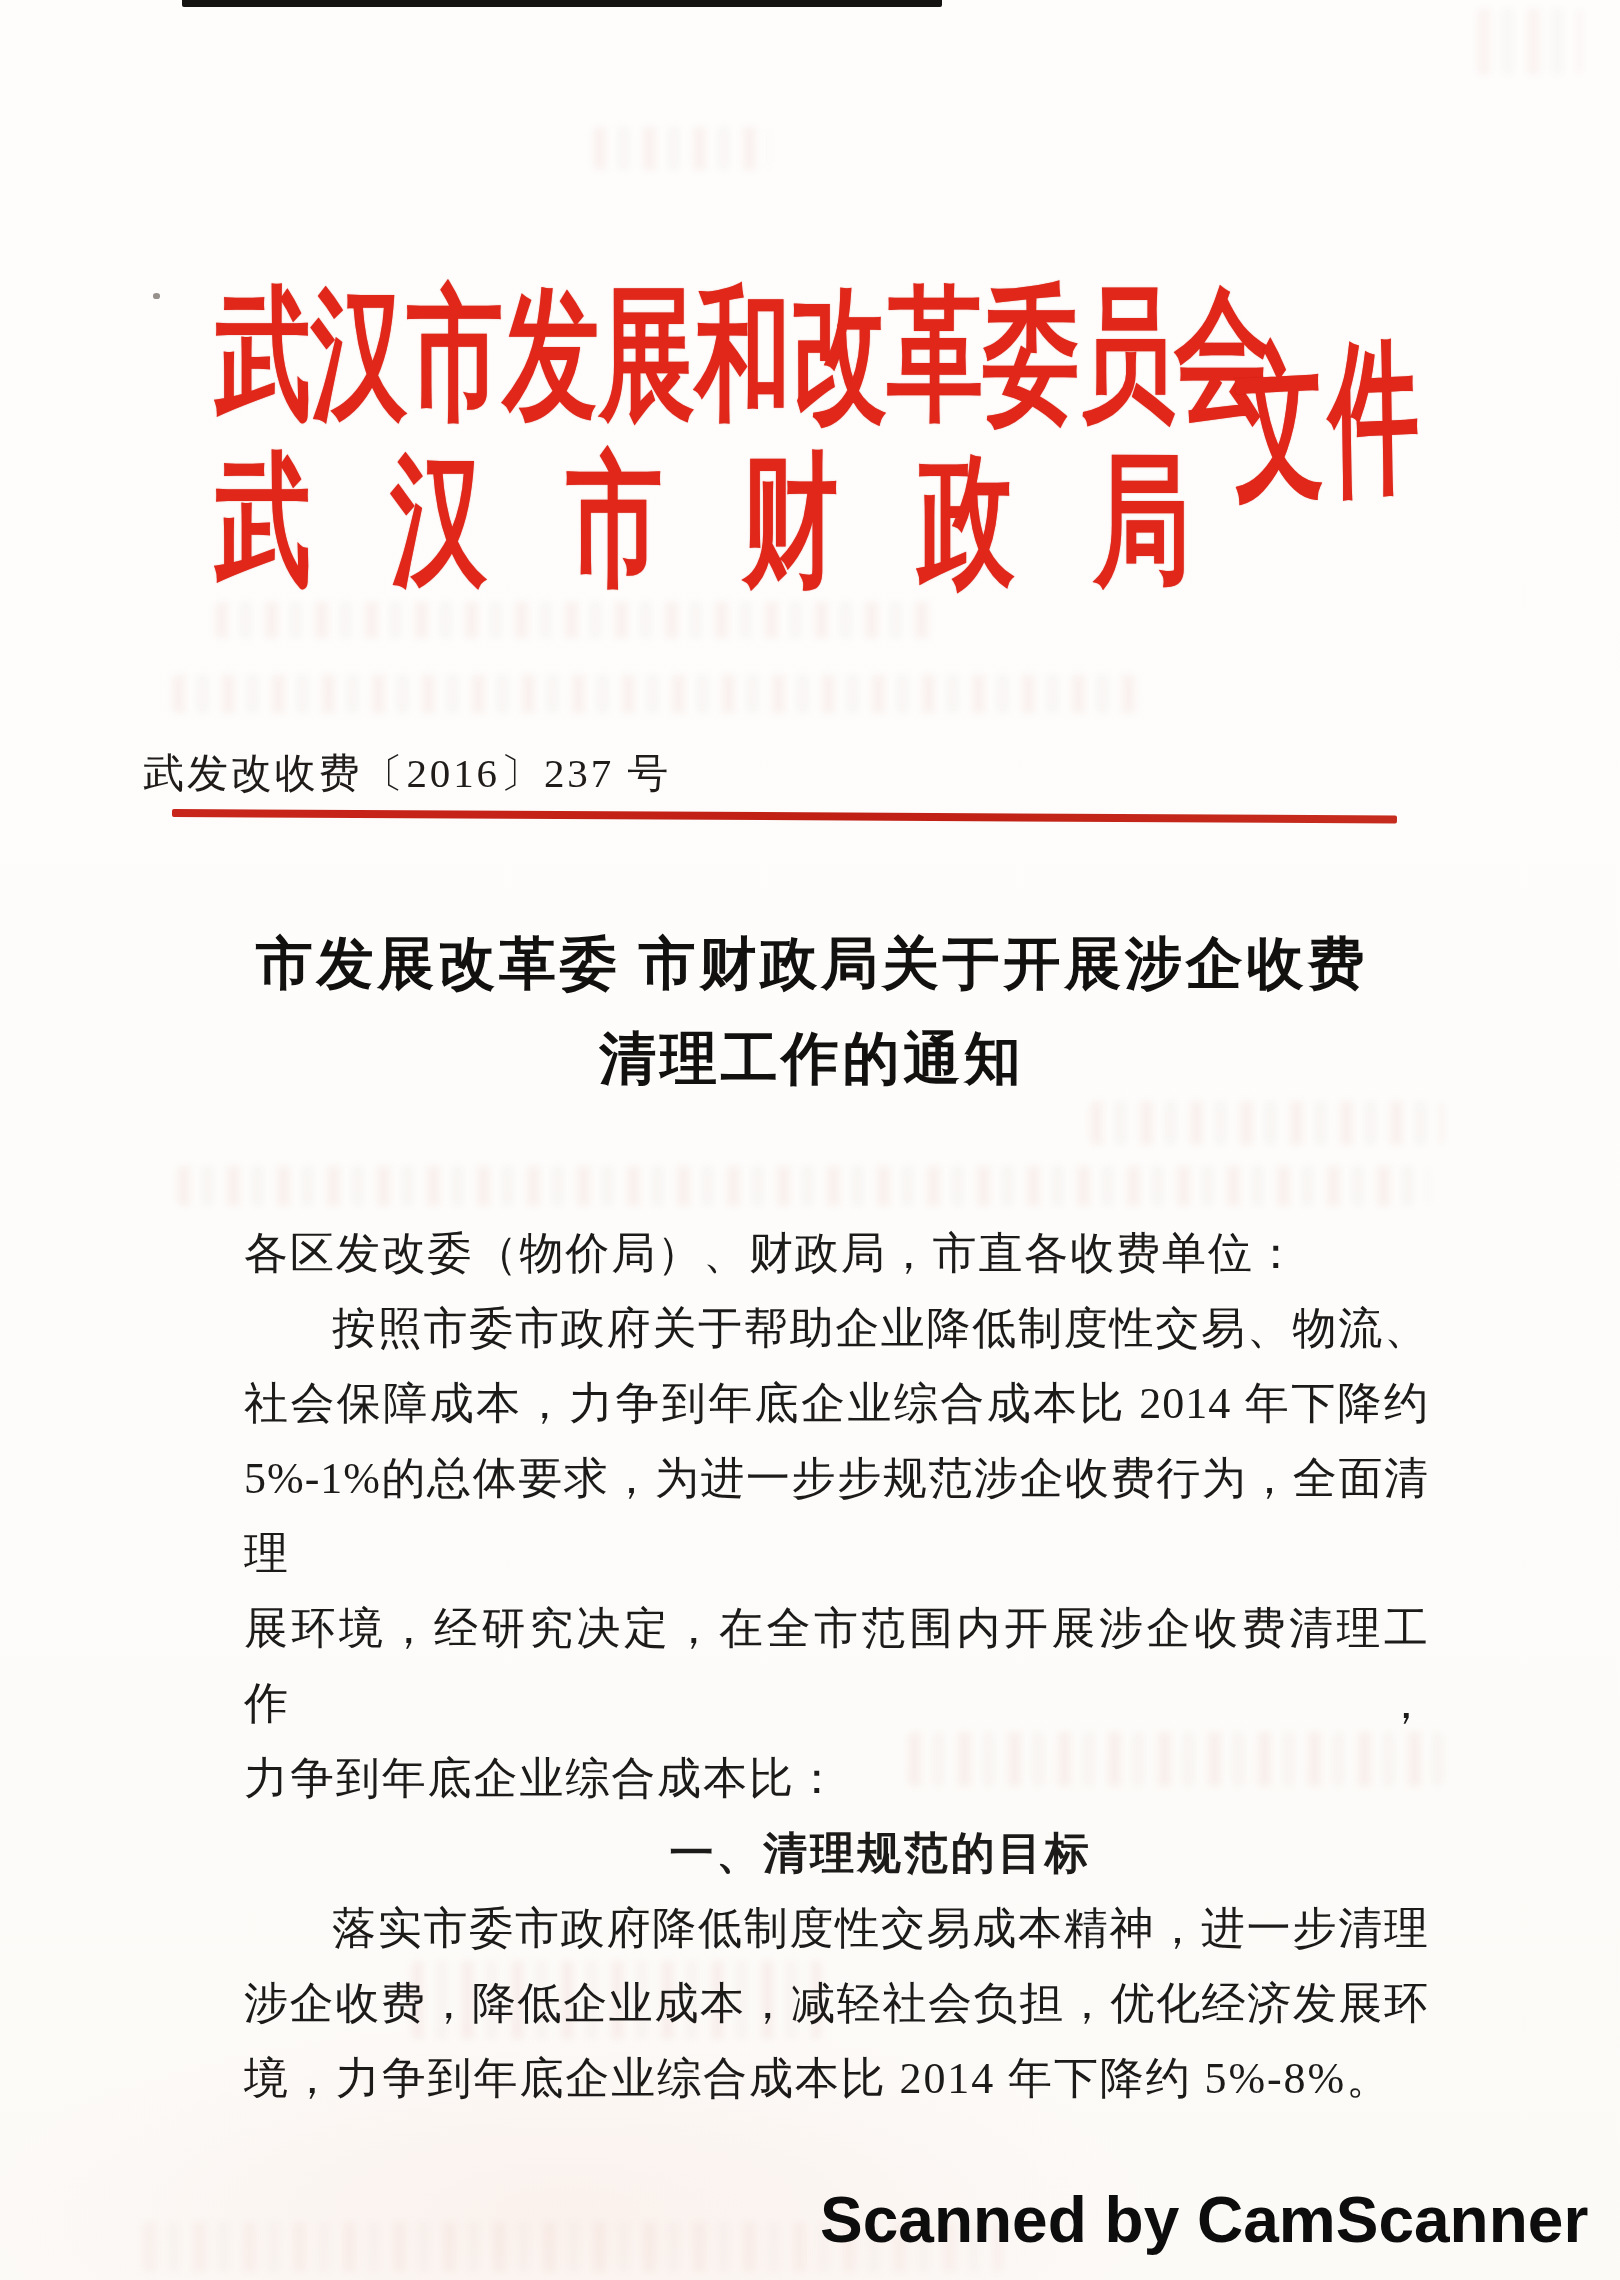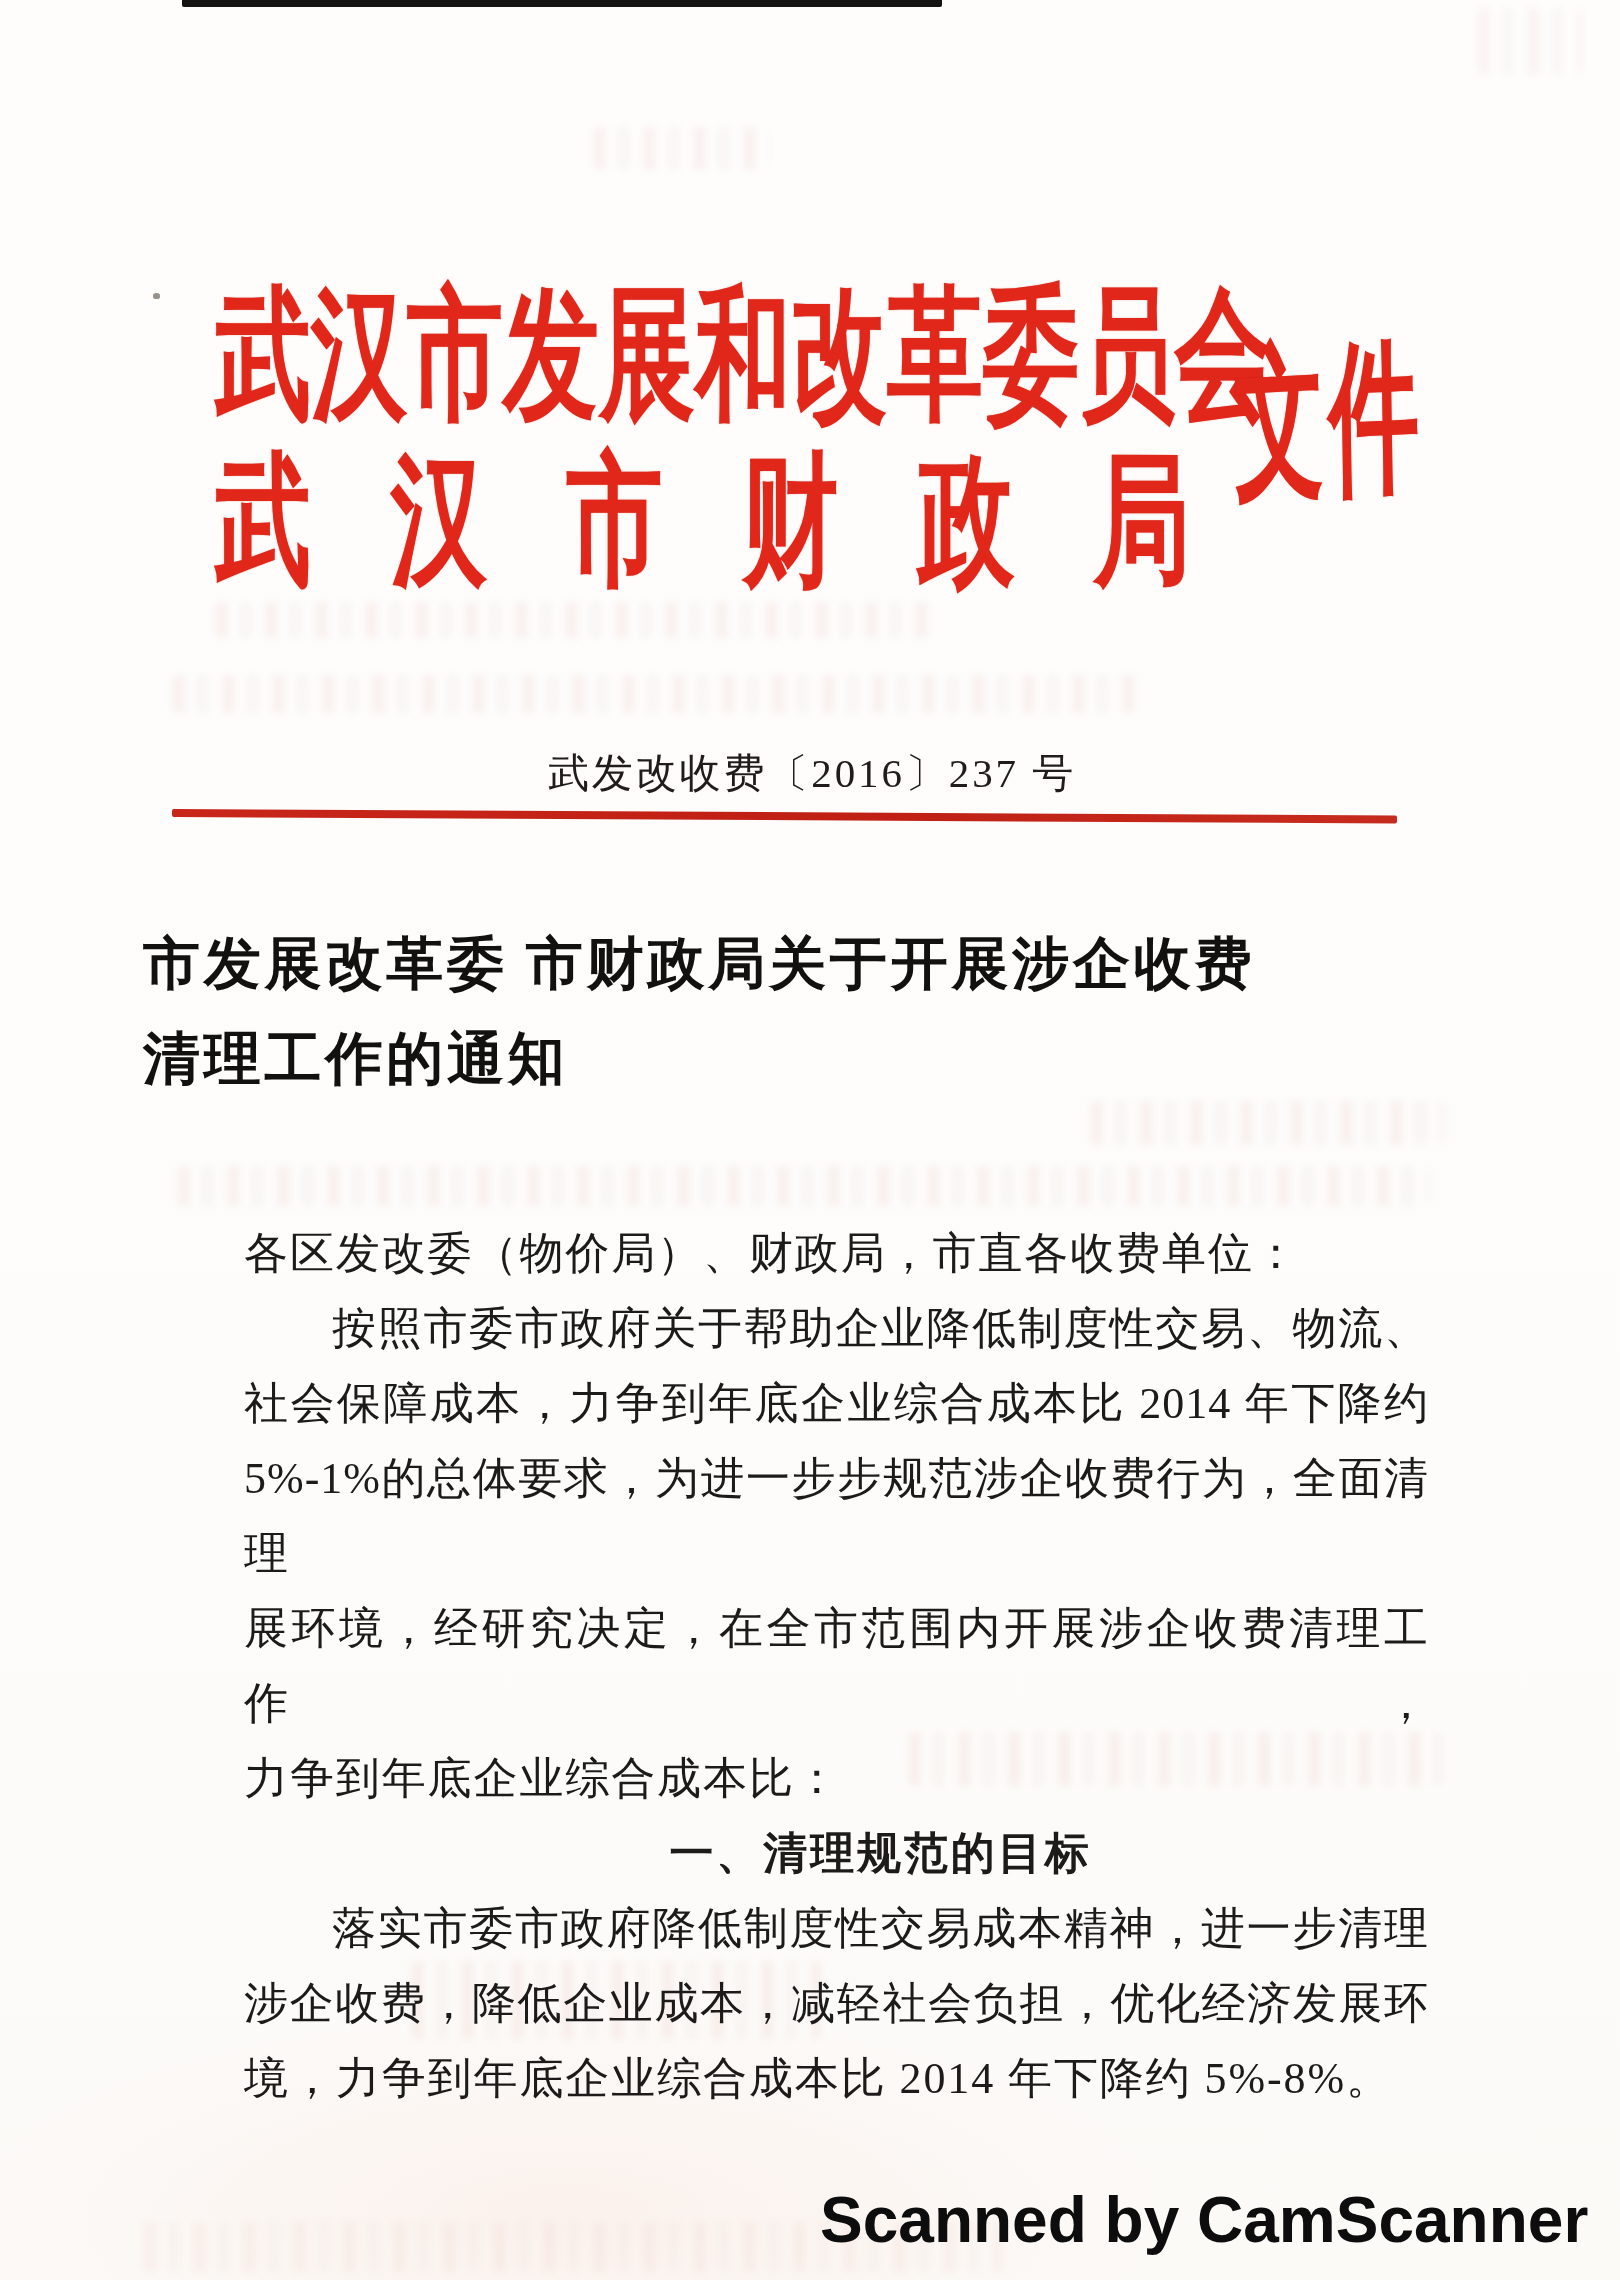--- a/index.html
+++ b/index.html
@@ -36,32 +36,32 @@
     position:absolute;left:1233px;top:336px;
     color:#e1261a;font-weight:bold;font-size:107px;line-height:1.1;
     letter-spacing:5.7px;white-space:nowrap;
     transform:scale(0.84,1.55) rotate(-1.6deg);transform-origin:top left;
     text-shadow:0 0 1px rgba(180,20,10,.55);
   }
 
   
   .doc-number{
     position:absolute;left:143px;top:746px;width:1338px;
-    text-align:center;font-size:41px;letter-spacing:2.9px;color:#1f1c1a;
+    font-size:41px;letter-spacing:2.9px;color:#1f1c1a;
   }
   .red-rule{
     position:absolute;left:172px;top:809px;width:1225px;height:7.6px;
     background:linear-gradient(90deg,#c9261b,#c01f14 55%,#c62c1e);
     transform:rotate(0.3deg);transform-origin:left center;border-radius:1.9px;
   }
 
   
   .title-block{
     position:absolute;left:143px;top:916px;width:1338px;
-    color:#121110;font-weight:bold;
+    text-align:center;color:#121110;font-weight:bold;
     font-size:57px;line-height:95px;letter-spacing:3.8px;
   }
 
   
   .body-block{position:absolute;left:244px;top:1216px;width:1185px;color:#1d1b1a;}
   .bline{
     font-size:44px;line-height:75px;letter-spacing:1.9px;
     white-space:nowrap;
   }
   .bline.j{

